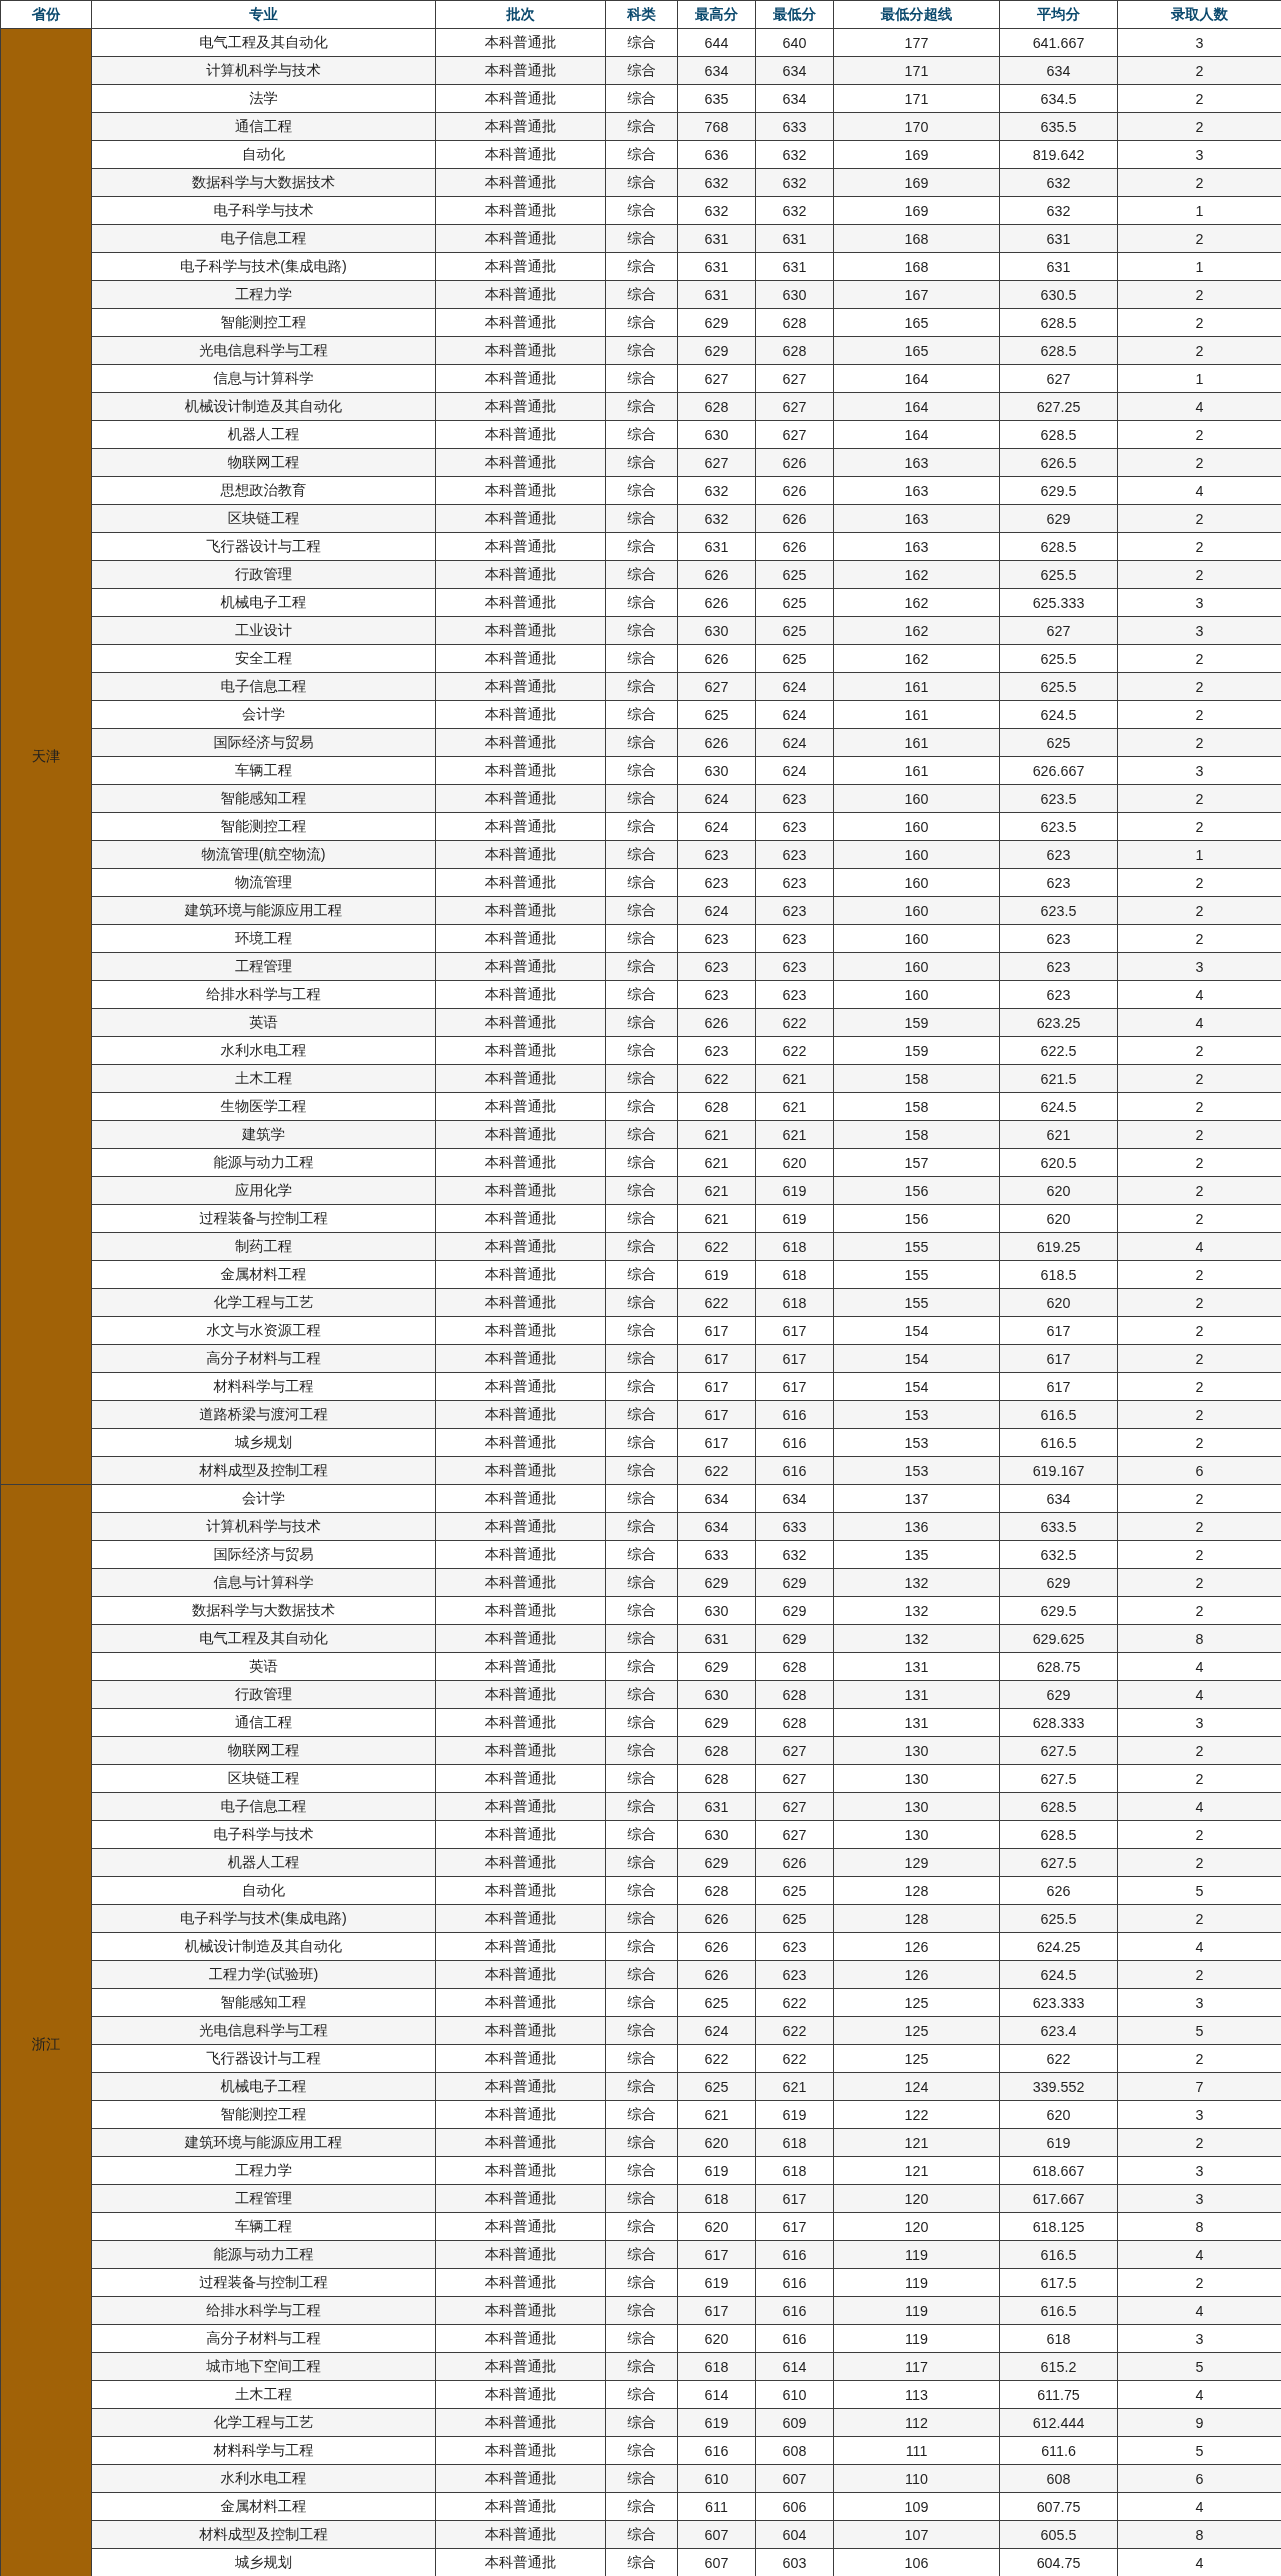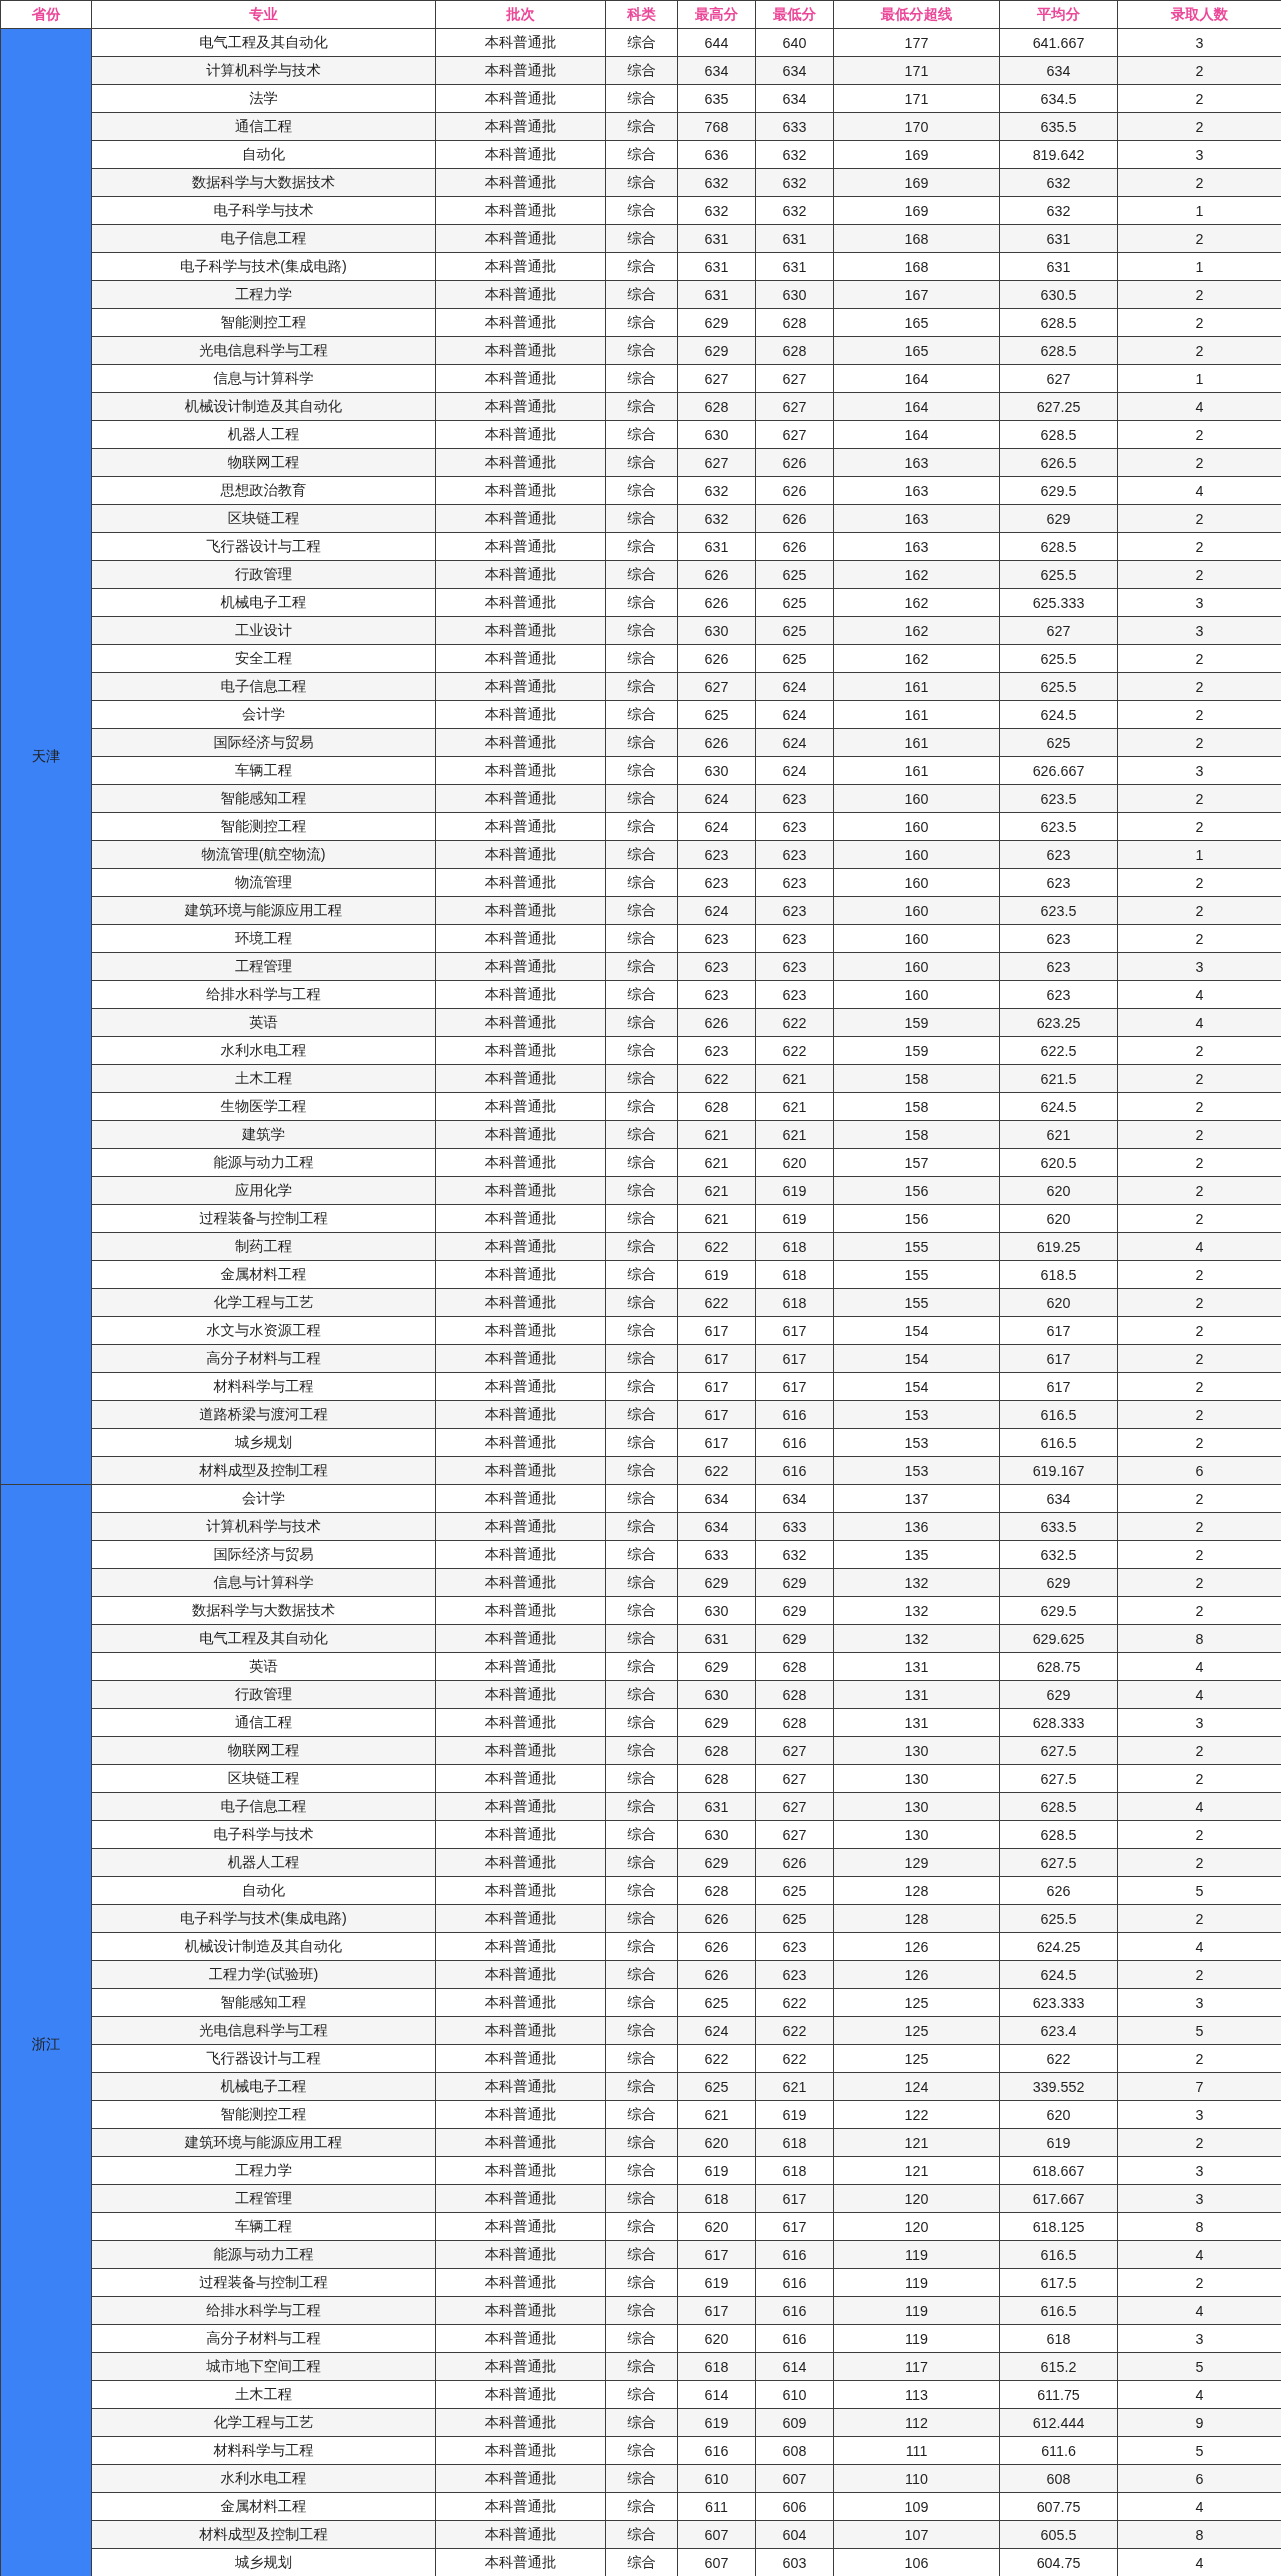--- a/index.html
+++ b/index.html
@@ -25,27 +25,27 @@
     padding: 0 1.9px;
     font-size: 14.3px;
     color: #1f1f1f;
     overflow: hidden;
     white-space: nowrap;
   }
   table.scores thead th {
     font-weight: bold;
     font-size: 14.3px;
     background: #ffffff;
-    color: #ec4899;
+    color: #0c4a6e;
   }
   table.scores tr.alt td {
     background: #f5f5f5;
   }
   table.scores td.province {
-    background: #3b82f6;
+    background: #a16207;
     font-size: 14.3px;
   }
 </style>
 </head>
 <body>
 
 <table class="scores">
   <colgroup>
     <col style="width:91px">
     <col style="width:344px">

